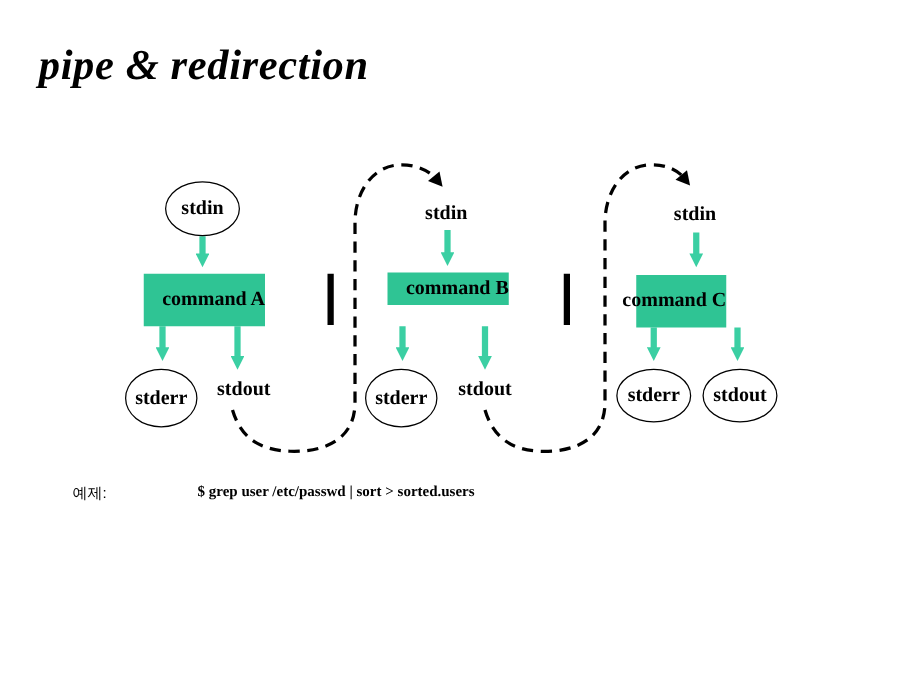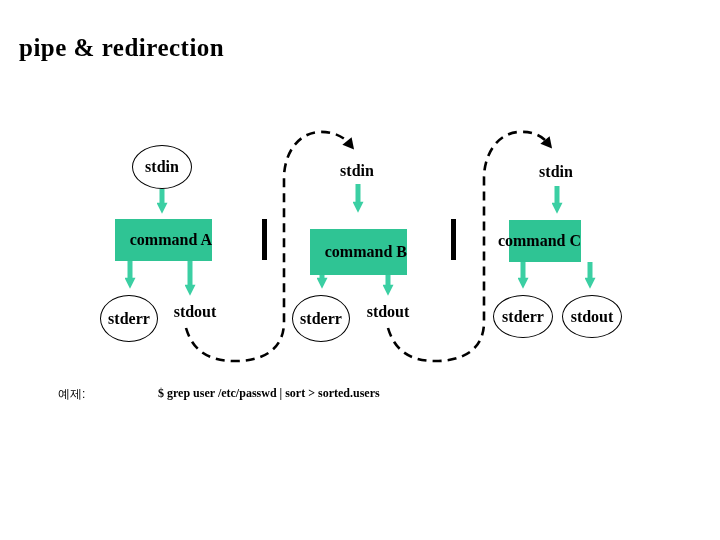--- a/index.html
+++ b/index.html
@@ -1,22 +1,22 @@
 <!DOCTYPE html>
 <html style="--box: #2FC494; --arrow: #3BCFA3;"><head>
 <meta charset="utf-8">
 <style>
   html,body{margin:0;padding:0;}
   body{
     width:720px;height:540px;background:#ffffff;position:relative;
     font-family:"Liberation Serif","DejaVu Serif",serif;overflow:hidden;
   }
   .title{
-    position:absolute;left:19px;top:34px;
-    font-size:25px;font-weight:bold;color:#000;letter-spacing:.5px;
+    position:absolute;left:31px;top:34px;
+    font-size:34px;font-weight:bold;color:#000;letter-spacing:.5px;font-style:italic;
   }
   .overlay{position:absolute;left:0;top:0;pointer-events:none;}
   .ellipse{
     position:absolute;border:1.5px solid #000;border-radius:50%;
     display:flex;align-items:center;justify-content:center;background:#fff;
     box-sizing:border-box;
   }
   .node-label{font-size:16px;font-weight:bold;color:#000;white-space:nowrap;}
   .plainlabel{
     position:absolute;display:flex;align-items:center;justify-content:center;
@@ -80,21 +80,21 @@
   <span>command A</span>
 </div>
 <div class="ellipse" style="left:100px;top:295px;width:58px;height:47px">
   <span class="node-label">stderr</span>
 </div>
 <div class="plainlabel" style="left:167px;top:302px;width:56px;height:20px">stdout</div>
 
 <div class="pipebar" style="left:262px;top:219px"></div>
 
 <div class="plainlabel" style="left:329px;top:161px;width:56px;height:20px">stdin</div>
-<div class="cmdbox" style="left:310px;top:229px;width:97px;height:46px">
+<div class="cmdbox" style="left:310px;top:218px;width:97px;height:26px">
   <span>command B</span>
 </div>
 <div class="ellipse" style="left:292px;top:295px;width:58px;height:47px">
   <span class="node-label">stderr</span>
 </div>
 <div class="plainlabel" style="left:360px;top:302px;width:56px;height:20px">stdout</div>
 
 <div class="pipebar" style="left:451px;top:219px"></div>
 
 <div class="plainlabel" style="left:528px;top:162px;width:56px;height:20px">stdin</div>

